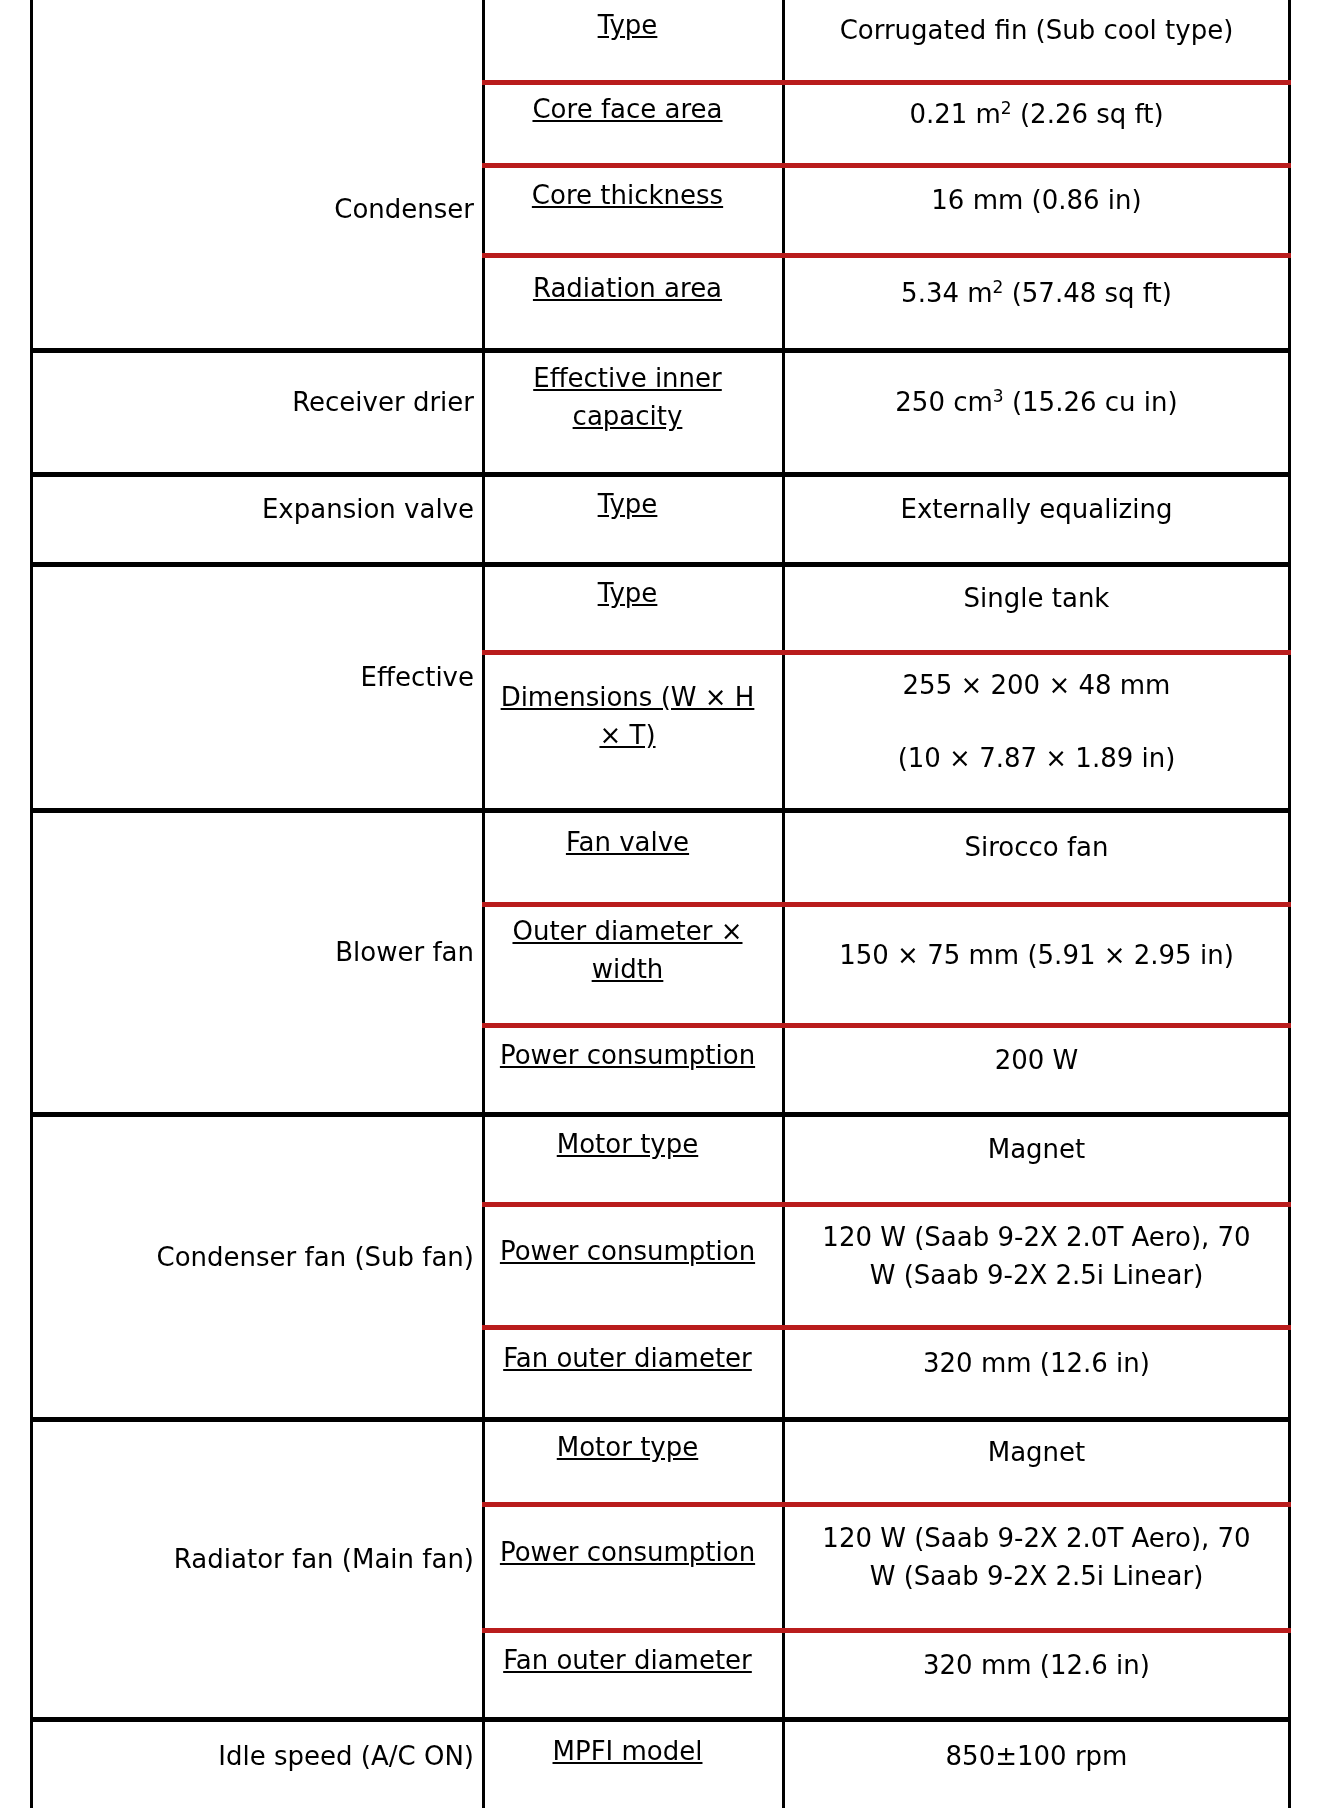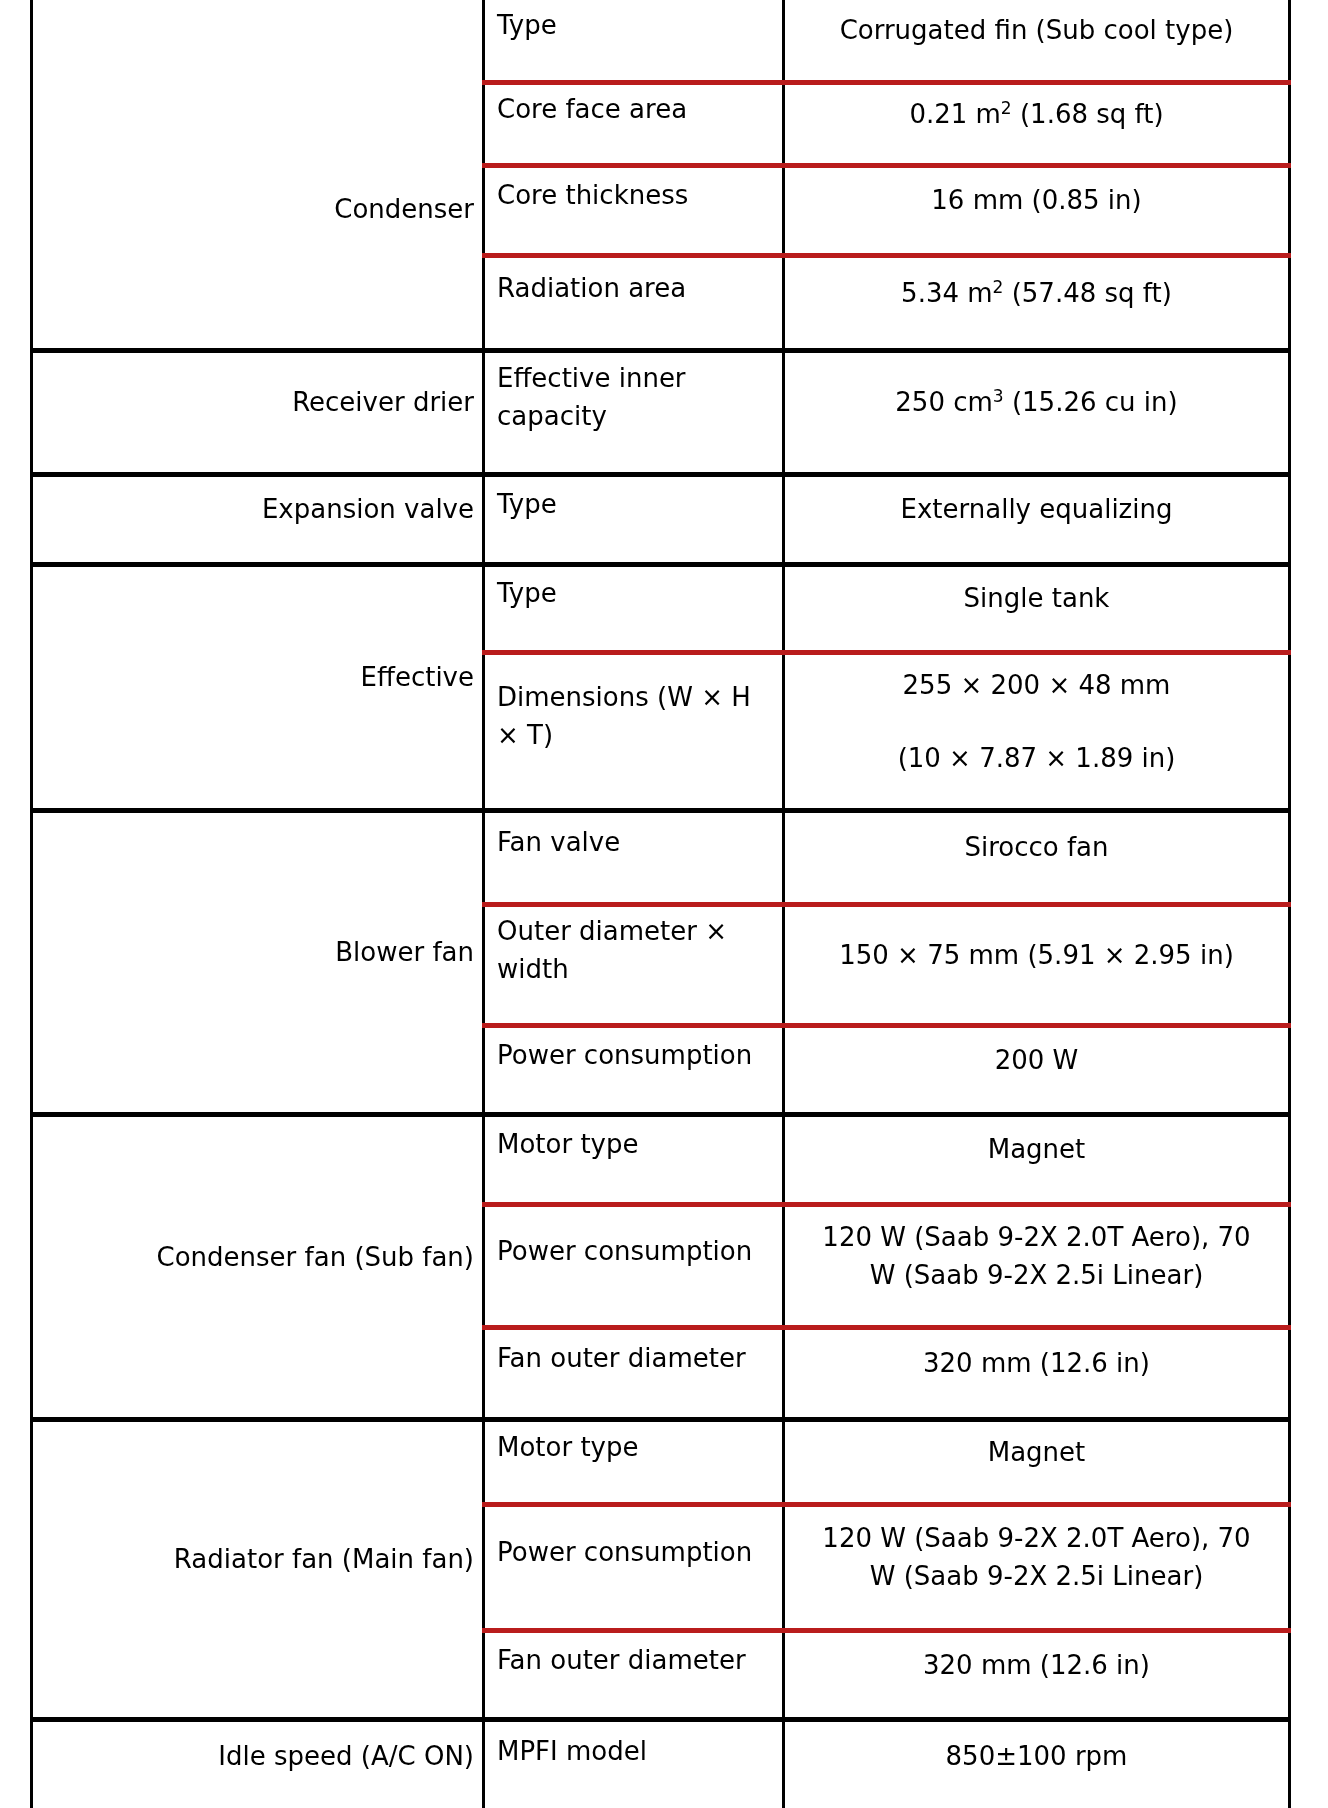--- a/index.html
+++ b/index.html
@@ -37,22 +37,23 @@
   tr.sub > td { border-top: 5px solid #b91c1c; }
   
   tr.first > td { border-top: none; }
 
   td.label {
     text-align: right;
     padding: 0 8px 20px 12px;
   }
   td.label.clipped-top { padding-top: 90px; }
   td.prop {
-    text-align: left;
+    text-align: center;
     padding: 0 24px 30px 12px;
+    text-decoration: underline;
   }
   td.val {
     text-align: center;
     padding: 10px 28px 30px 28px;
   }
   .sup {
     font-size: 17px;
     line-height: 0;
     vertical-align: 9px;
   }
@@ -86,25 +87,25 @@
   </colgroup>
 
   <tbody>
       <tr class="sec first h82">
     <td class="label clipped-top" rowspan="4">Condenser</td>
     <td class="prop">Type</td>
     <td class="val">Corrugated fin (Sub cool type)</td>
   </tr>
   <tr class="sub h81">
     <td class="prop">Core face area</td>
-    <td class="val"><span>0.21 m</span><span class="sup">2</span><span> (1.68 sq ft)</span></td>
+    <td class="val"><span>0.21 m</span><span class="sup">2</span><span> (2.26 sq ft)</span></td>
   </tr>
   <tr class="sub h90">
     <td class="prop">Core thickness</td>
-    <td class="val">16 mm (0.85 in)</td>
+    <td class="val">16 mm (0.86 in)</td>
   </tr>
   <tr class="sub h95">
     <td class="prop">Radiation area</td>
     <td class="val"><span>5.34 m</span><span class="sup">2</span><span> (57.48 sq ft)</span></td>
   </tr>
 
   <tr class="sec h124">
     <td class="label">Receiver drier</td>
     <td class="prop">Effective inner capacity</td>
     <td class="val"><span>250 cm</span><span class="sup">3</span><span> (15.26 cu in)</span></td>

